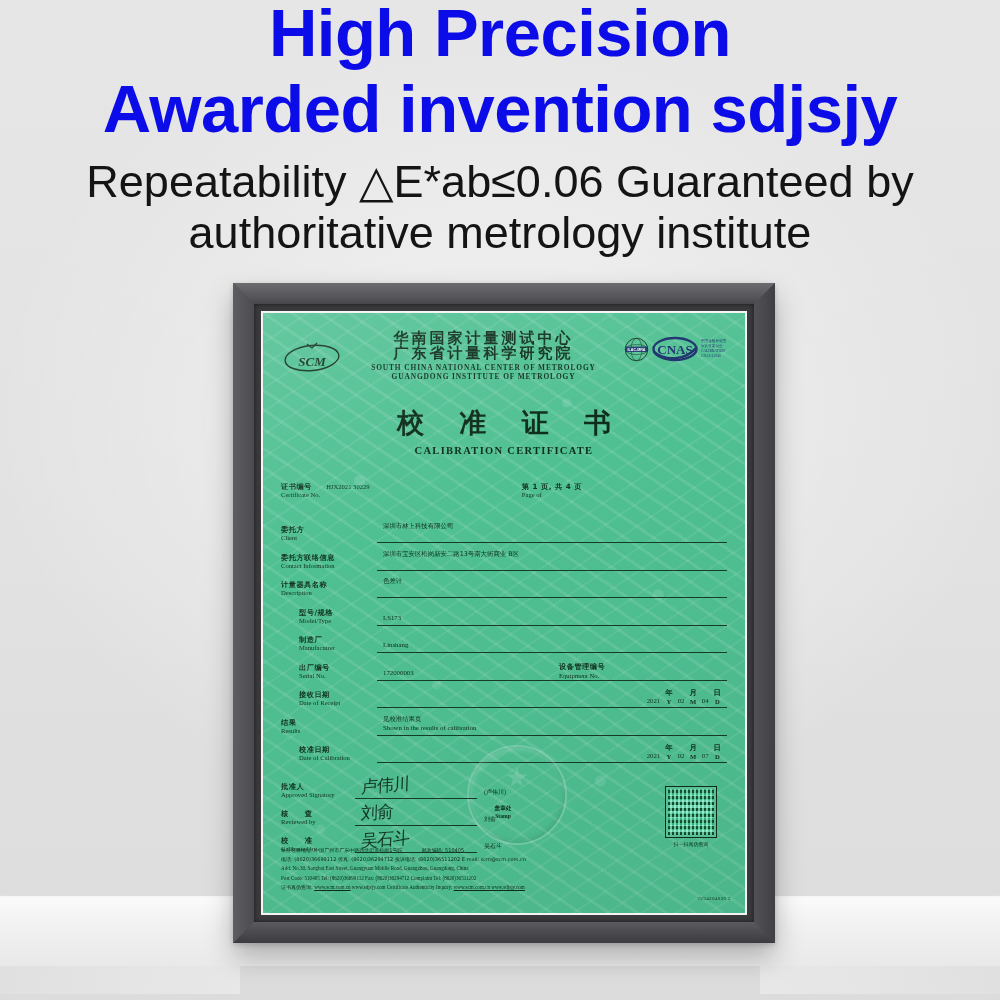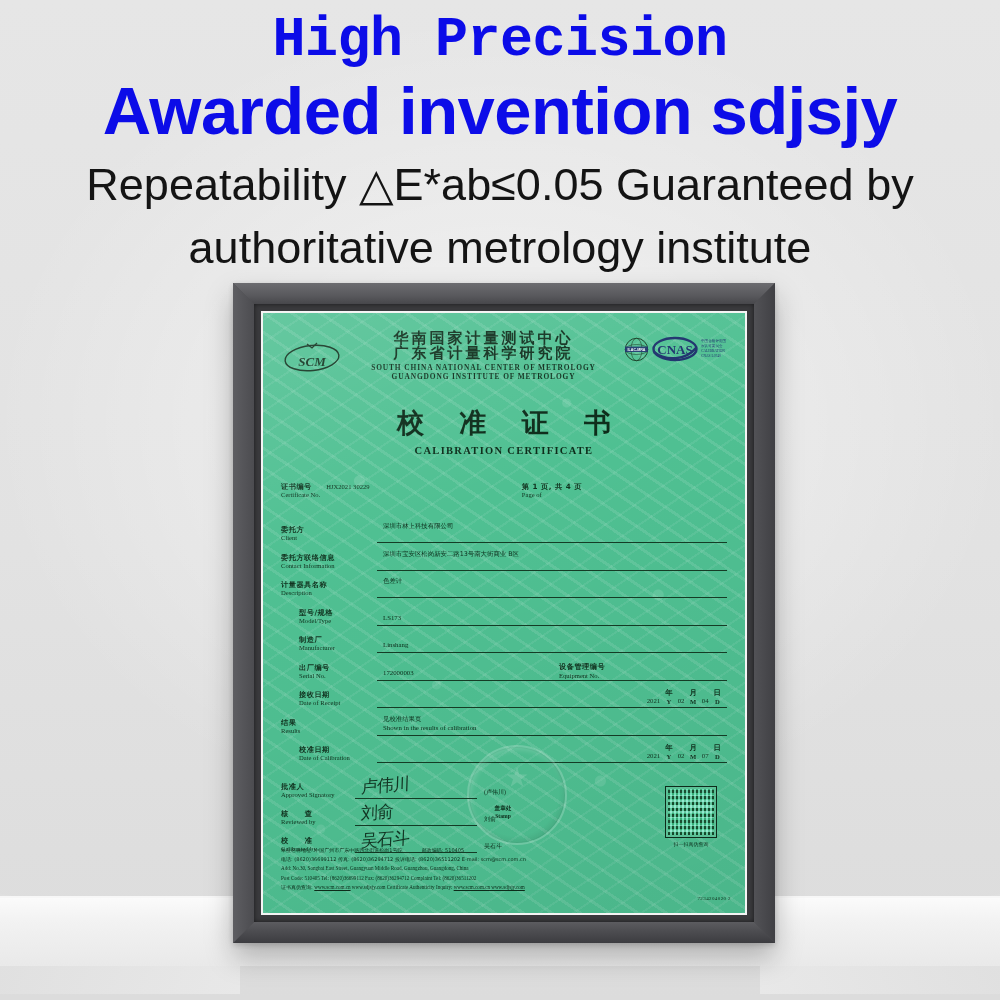--- a/index.html
+++ b/index.html
@@ -27,31 +27,31 @@
     position:absolute;left:0;top:0;width:1000px;
     text-align:center;
   }
   .h-blue{
     color:#0c0ce8;
     font-weight:bold;
     letter-spacing:-.5px;
     line-height:.98;
     white-space:nowrap;
   }
-  #h-line1{font-size:55px;margin-top:14px;font-family:Liberation Mono, monospace;}
+  #h-line1{font-size:67px;}
   #h-line2{font-size:67px;margin-top:10px;}
   .h-black{
     color:#141414;
     font-size:45px;
     line-height:1.12;
     white-space:nowrap;
     font-weight:400;
   }
   #h-sub1{margin-top:16px;}
-  #h-sub2{margin-top:13px;}
+  #h-sub2{margin-top:0px;}
 
   
   #pedestal{
     position:absolute;left:0;top:836px;width:1000px;height:164px;
     overflow:hidden;
   }
   #ped-top{
     position:absolute;left:-60px;top:62px;width:1120px;height:120px;
     background:linear-gradient(180deg,#fbfbfb 0%,#f2f2f2 40%,#e9e9e9 100%);
     transform:perspective(600px) rotateX(62deg);
@@ -294,21 +294,21 @@
 </style>
 </head>
 <body>
 
 <div id="bg-base"></div>
 <div id="bg-vignette"></div>
 
 <div id="headline">
   <div id="h-line1" class="h-blue">High Precision</div>
   <div id="h-line2" class="h-blue">Awarded invention sdjsjy</div>
-  <div id="h-sub1" class="h-black">Repeatability △E*ab≤0.05  Guaranteed by</div>
+  <div id="h-sub1" class="h-black">Repeatability △E*ab≤0.06  Guaranteed by</div>
   <div id="h-sub2" class="h-black">authoritative metrology institute</div>
 </div>
 
 <div id="pedestal">
   <div id="ped-shadow"></div>
   <div id="ped-left-wall"></div>
   <div id="ped-right-wall"></div>
   <div id="ped-face"></div>
   <div id="ped-top"></div>
 </div>

